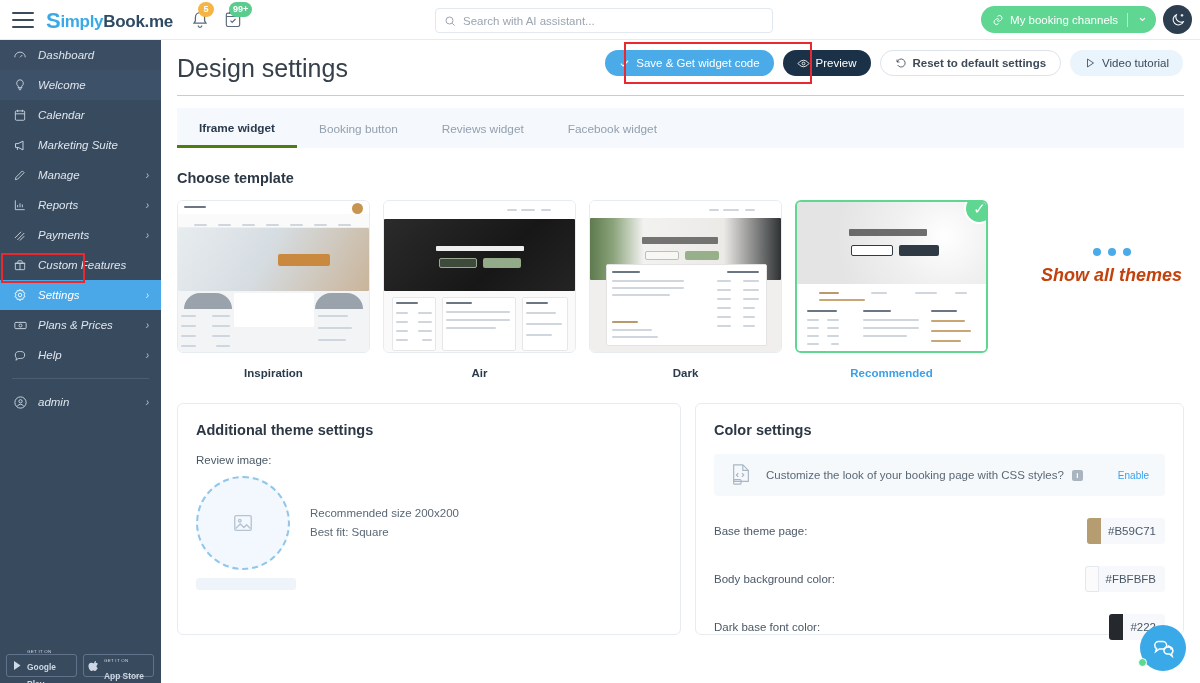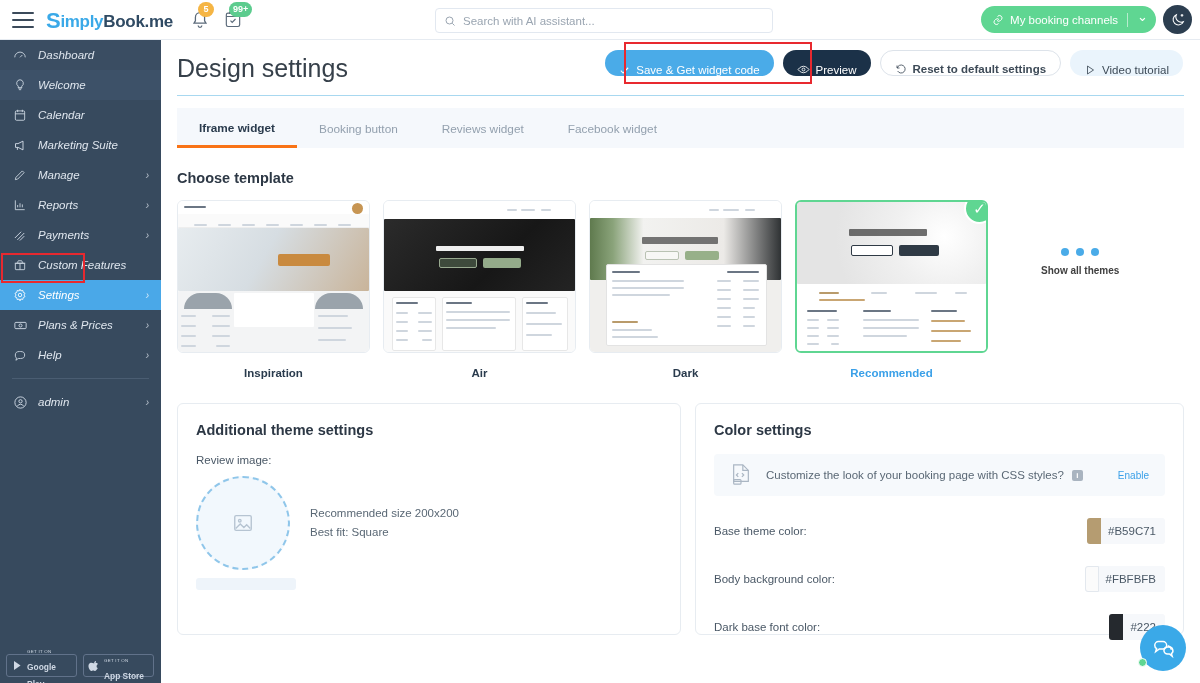--- a/index.html
+++ b/index.html
@@ -87,56 +87,56 @@
 
   
   .main { position: absolute; top: 40px; left: 161px; width: 1039px; height: 643px;
     background: #fff; overflow: hidden; }
 
   .pagehead { position: relative; height: 68px; }
   .pagetitle { position: absolute; left: 16px; top: 14px; font-size: 25px; color: #36404a; font-weight: normal; }
   .titlerule { position: absolute; left: 16px; top: 55px; width: 1007px; height: 1px; background: #a8d8f0; }
 
   .actions { position: absolute; right: 17px; top: 10px; display: flex; align-items: center; gap: 9px; }
-  .btn { height: 26px; border-radius: 13px; display: flex; align-items: flex-end;
+  .btn { height: 26px; border-radius: 13px; display: flex; align-items: center;
     gap: 6px; padding: 0 14px; font-size: 11.5px; cursor: pointer; white-space: nowrap; }
   .btn-save { background: #4aabe8; color: #fff; }
   .btn-preview { background: #1b3148; color: #fff; }
   .btn-reset { background: #fff; color: #3d4a57; border: 1px solid #dde3ea; font-weight: bold; }
   .btn-video { background: #eaf4fc; color: #3d4a57; }
   .redbox-save {
     position: absolute; right: 388px; top: 2px; width: 188px; height: 42px;
     border: 2px solid #e8292f; pointer-events: none;
   }
 
   .tabbar { position: relative; margin: 0 16px; height: 40px; background: #f5f8fc;
     display: flex; align-items: flex-end; }
   .tab { padding: 0 22px; height: 38px; display: flex; align-items: center;
     font-size: 11.8px; color: #93a0ae; cursor: pointer; }
-  .tab.active { color: #2a3b4d; font-weight: bold; border-bottom: 3px solid #f97316; }
+  .tab.active { color: #2a3b4d; font-weight: bold; border-bottom: 3px solid #4d7c0f; }
 
   .sectitle { margin: 22px 0 0 16px; font-size: 14.5px; font-weight: bold; color: #2d3845; }
 
   .templates { position: relative; margin-top: 14px; padding-left: 16px;
     display: flex; align-items: flex-start; }
   .tplcell { width: 206px; margin-right: 0; }
   .tplcell .thumb { width: 193px; height: 153px; border-radius: 6px;
     overflow: hidden; position: relative; background: #fff;
     border: 1px solid #e7ecf1; cursor: pointer; }
   .tplcell.sel .thumb { border: 2px solid #5fd692; }
   .tplname { text-align: center; margin-top: 14px; font-size: 11.5px; font-weight: bold; color: #2a3b4d; width: 193px; }
   .tplcell.sel .tplname { color: #3aa0e8; }
   .check { position: absolute; right: -9px; top: -9px; width: 31px; height: 31px;
     border-radius: 50%; background: #5fd692; border: 2px solid #fff;
     display: flex; align-items: center; justify-content: center; color: #fff; font-size: 15px; }
 
   .showall { margin-left: 40px; margin-top: 48px; text-align: center; cursor: pointer; }
   .dots { display: flex; gap: 7px; justify-content: center; margin-bottom: 9px; }
   .dots i { width: 8px; height: 8px; border-radius: 50%; background: #4aabe8; display: block; }
-  .showall .lbl { font-size: 10px; font-weight: bold; color: #404040; }
+  .showall .lbl { font-size: 18px; font-weight: bold; color: #c2410c; font-style: italic; }
 
   
   .panels { display: flex; gap: 14px; margin: 24px 16px 0 16px; }
   .panel { border: 1px solid #e7ecf1; border-radius: 6px; background: #fff; padding: 18px 18px 0 18px; }
   .panel.left { width: 504px; height: 232px; }
   .panel.right { width: 489px; height: 232px; }
   .panel h3 { font-size: 14.5px; color: #2d3845; margin-bottom: 16px; }
   .fieldlbl { font-size: 11.5px; color: #4a5866; }
 
   .revrow { display: flex; align-items: center; gap: 20px; margin-top: 10px; }
@@ -621,21 +621,21 @@
               <rect x="4" y="18" width="8" height="5" rx="1"></rect>
           </svg>
           <div class="txt">
             <span>Customize the look of your booking page with CSS styles?</span>
             <span class="infoicon">i</span>
           </div>
           <div class="enable">Enable</div>
         </div>
 
         <div class="colorrow">
-          <span class="fieldlbl">Base theme color:</span>
+          <span class="fieldlbl">Base theme page:</span>
           <div class="swatchwrap">
             <span class="swatch" style="background:#b59c71"></span>
             <span class="hex">#B59C71</span>
           </div>
         </div>
         <div class="colorrow">
           <span class="fieldlbl">Body background color:</span>
           <div class="swatchwrap">
             <span class="swatch" style="background:#fbfbfb;border:1px solid #e3e8ee;"></span>
             <span class="hex">#FBFBFB</span>

